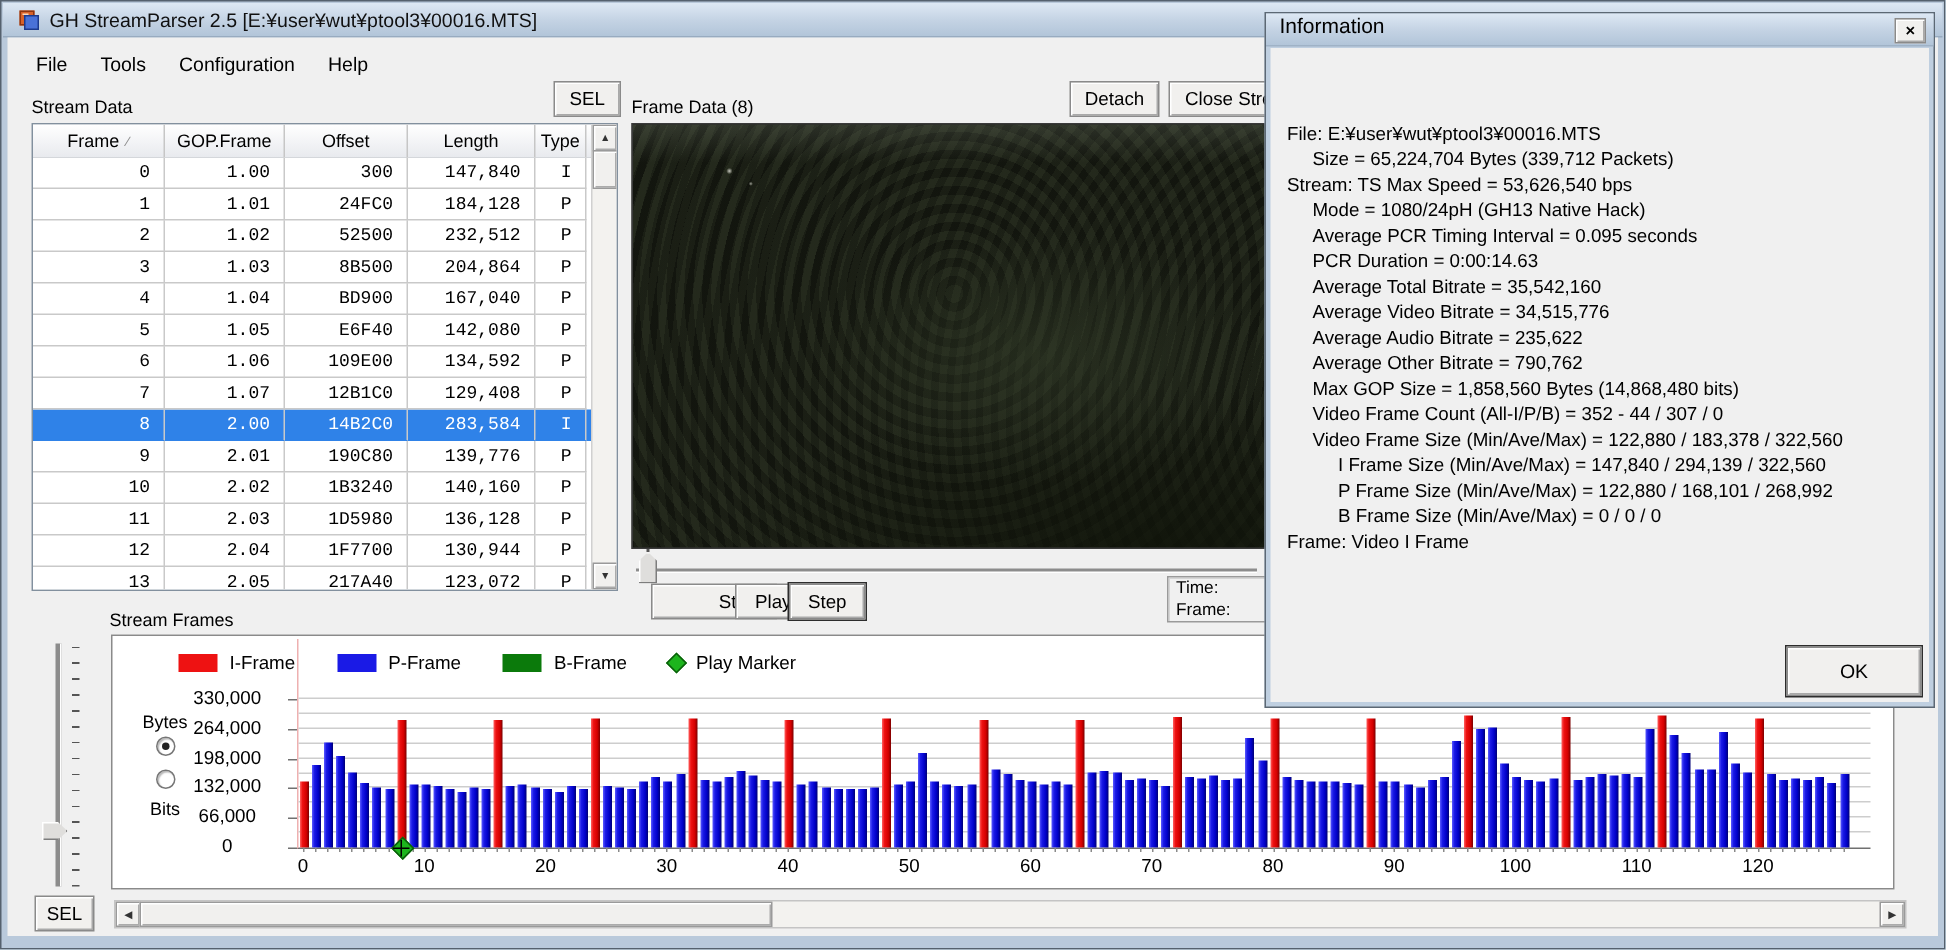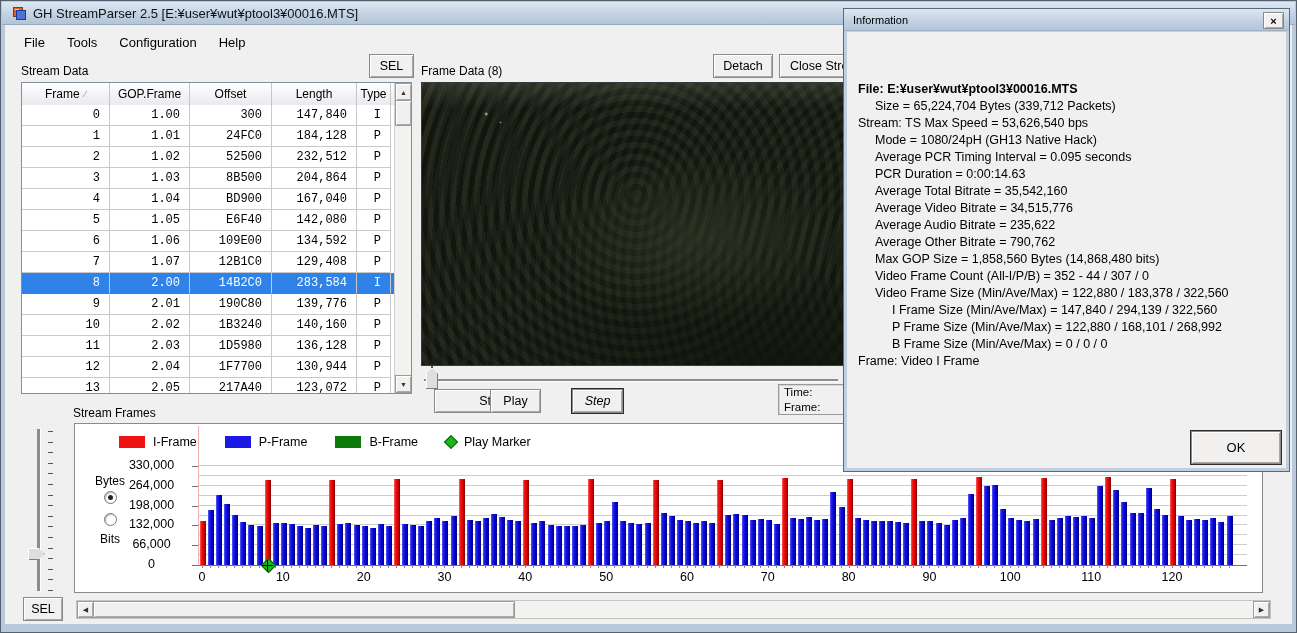--- a/index.html
+++ b/index.html
@@ -105,21 +105,21 @@
   .vslider-ticks{position:absolute;left:47px;top:430px;width:5px;height:160px;
                  background:repeating-linear-gradient(#555 0 1px,transparent 1px 10.6px);}
   .vslider-thumb{position:absolute;left:27px;top:547px;width:17px;height:12px;background:#dfdedc;
       clip-path:polygon(0 0,62% 0,100% 50%,62% 100%,0 100%);
       box-shadow:inset 1px 1px 0 #fff,inset -1px -1px 0 #7d7d7d;}
   
   .dialog{position:absolute;left:843px;top:8px;width:447px;height:464px;background:#bfcfe0;
           border:1px solid #5c6874;z-index:20;box-sizing:border-box;}
   .dlg-title{position:absolute;left:0;top:0;right:0;height:21px;
              background:linear-gradient(#dde8f4,#c3d2e3 55%,#b2c5d9);
-             display:flex;align-items:center;padding-left:9px;font-size:11px;border-bottom:1px solid #9fb2c6;}
+             display:flex;align-items:flex-start;padding-left:9px;font-size:14px;border-bottom:1px solid #9fb2c6;}
   .dlg-x{position:absolute;right:5px;top:3px;width:19px;height:15px;font-size:11px;font-weight:bold;}
   .dlg-body{position:absolute;left:3px;right:3px;top:23px;bottom:3px;background:#f0f0f0;}
   .info-text{position:absolute;left:11px;top:49px;right:6px;font-size:12.5px;line-height:17px;}
   .info-line{white-space:pre;}
   .dlg-ok{left:344px;top:399px;width:88px;height:31px;font-size:13px;}
 </style>
 </head>
 <body>
 
 <div class="app">
@@ -265,21 +265,21 @@
     <div class="btn" style="left:712px;top:53px;width:58px;height:22px;z-index:3;">Detach</div>
     <div class="btn" style="left:778px;top:53px;width:104px;height:22px;z-index:3;justify-content:flex-start;padding-left:10px;">Close Stream</div>
     <div class="frame-image"></div>
 
     <div class="trackbar-tick"></div>
     <div class="trackbar-groove"></div>
     <div class="trackbar-thumb"></div>
 
     <div class="btn" style="left:433px;top:388px;width:50px;height:22px;padding-left:32px;">Stop</div>
     <div class="btn" style="left:489px;top:388px;width:49px;height:22px;">Play</div>
-    <div class="btn btn-default" style="left:571px;top:388px;width:49px;height:22px;font-style:italic;">Step</div>
+    <div class="btn btn-default" style="left:525px;top:388px;width:49px;height:22px;">Step</div>
 
     <div class="time-panel">
       <div class="time-row">
           <span>Time:</span>
           <span class="val">0:</span>
         </div>
       <div class="time-row">
           <span>Frame:</span>
           <span class="val"></span>
         </div>
@@ -633,21 +633,21 @@
 
   <div class="dialog">
     <div class="dlg-title">
       <span>Information</span>
     </div>
     <div class="btn dlg-x">
         <span>×</span>
       </div>
     <div class="dlg-body">
       <div class="info-text">
-          <div class="info-line" style="padding-left: 0px; font-weight: bold;">File: E:¥user¥wut¥ptool3¥00016.MTS</div>
+          <div class="info-line" style="padding-left: 0px;">File: E:¥user¥wut¥ptool3¥00016.MTS</div>
           <div class="info-line" style="padding-left: 17px;">Size = 65,224,704 Bytes (339,712 Packets)</div>
           <div class="info-line" style="padding-left: 0px;">Stream: TS Max Speed = 53,626,540 bps</div>
           <div class="info-line" style="padding-left: 17px;">Mode = 1080/24pH (GH13 Native Hack)</div>
           <div class="info-line" style="padding-left: 17px;">Average PCR Timing Interval = 0.095 seconds</div>
           <div class="info-line" style="padding-left: 17px;">PCR Duration = 0:00:14.63</div>
           <div class="info-line" style="padding-left: 17px;">Average Total Bitrate = 35,542,160</div>
           <div class="info-line" style="padding-left: 17px;">Average Video Bitrate = 34,515,776</div>
           <div class="info-line" style="padding-left: 17px;">Average Audio Bitrate = 235,622</div>
           <div class="info-line" style="padding-left: 17px;">Average Other Bitrate = 790,762</div>
           <div class="info-line" style="padding-left: 17px;">Max GOP Size = 1,858,560 Bytes (14,868,480 bits)</div>

